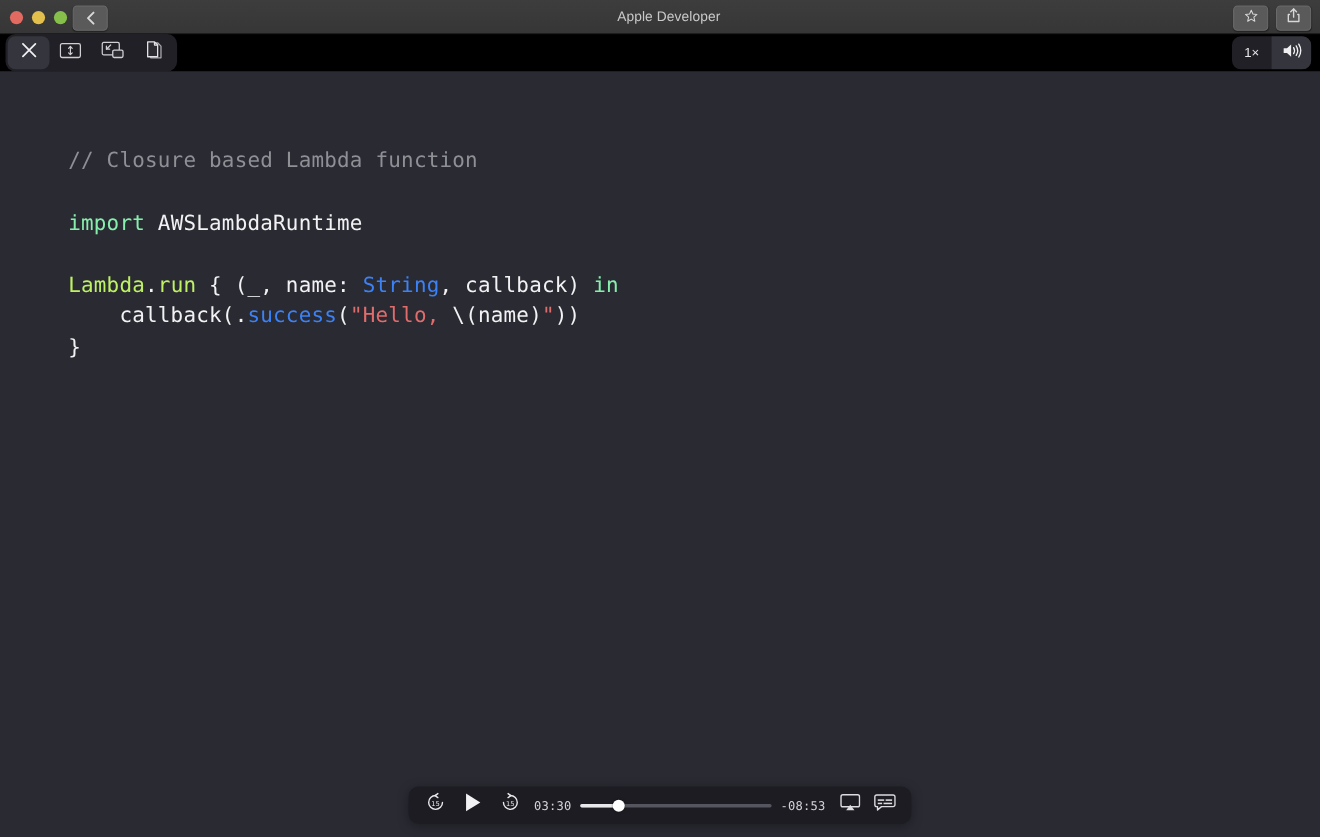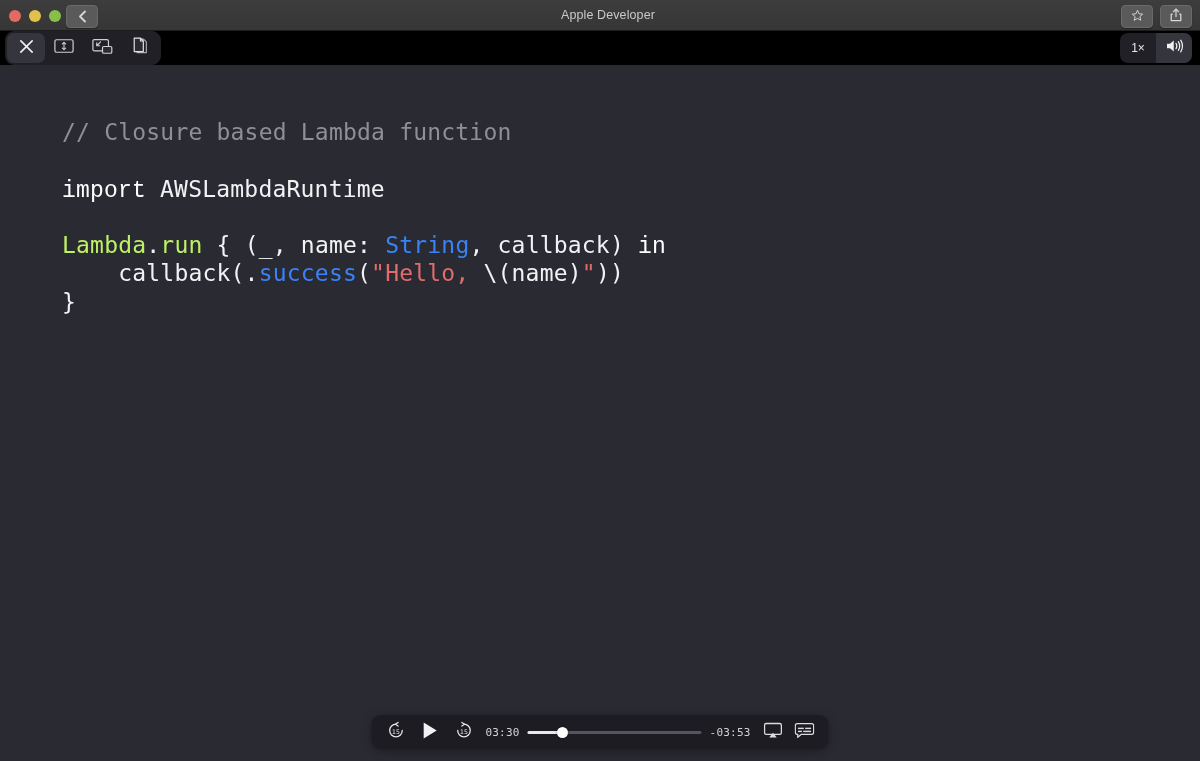--- a/index.html
+++ b/index.html
@@ -166,31 +166,31 @@
     top: 65px;
     left: 0;
     width: 1200px;
     height: 696px;
     background: #2a2a33;
   }
 
   .code {
     position: absolute;
     left: 62px;
-    top: 53px;
+    top: 67px;
     font-family: "DejaVu Sans Mono", "Liberation Mono", monospace;
-    font-size: 23px;
+    font-size: 19px;
     line-height: 28.3px;
     color: #f2f2f4;
     white-space: pre;
     letter-spacing: 0.2px;
   }
   .code .ln { display: block; height: 28.3px; }
   .c-comment { color: #8e9096; }
-  .c-keyword { color: #ffffff; font-family: Liberation Mono, monospace; }
+  .c-keyword { color: #86efac; }
   .c-type    { color: #3b82f6; }
   .c-teal    { color: #bef264; }
   .c-string  { color: #e06c6c; }
   .c-plain   { color: #f2f2f4; margin-top: 48px; }
 
   
   .transport {
     position: absolute;
     left: 50%;
     transform: translateX(-50%);
@@ -392,21 +392,21 @@
     </div>
 
     <div class="time">03:30</div>
 
     <div class="scrub">
       <div class="scrub-track"></div>
       <div class="scrub-filled" style="width: 20.2%;"></div>
       <div class="scrub-knob" style="left: 20.2%;"></div>
     </div>
 
-    <div class="time">-03:53</div>
+    <div class="time">-08:53</div>
 
     <div class="tp-btn">
       <span>
         <svg width="19" height="17" viewBox="0 0 20 18">
           <rect x="1.1" y="1.6" width="17.8" height="11.6" rx="1.8" fill="none" stroke="#dcdce0" stroke-width="1.35"></rect>
           <path d="M10 11.3 L14 16.4 L6 16.4 Z" fill="#dcdce0"></path>
         </svg>
       </span>
     </div>
 

